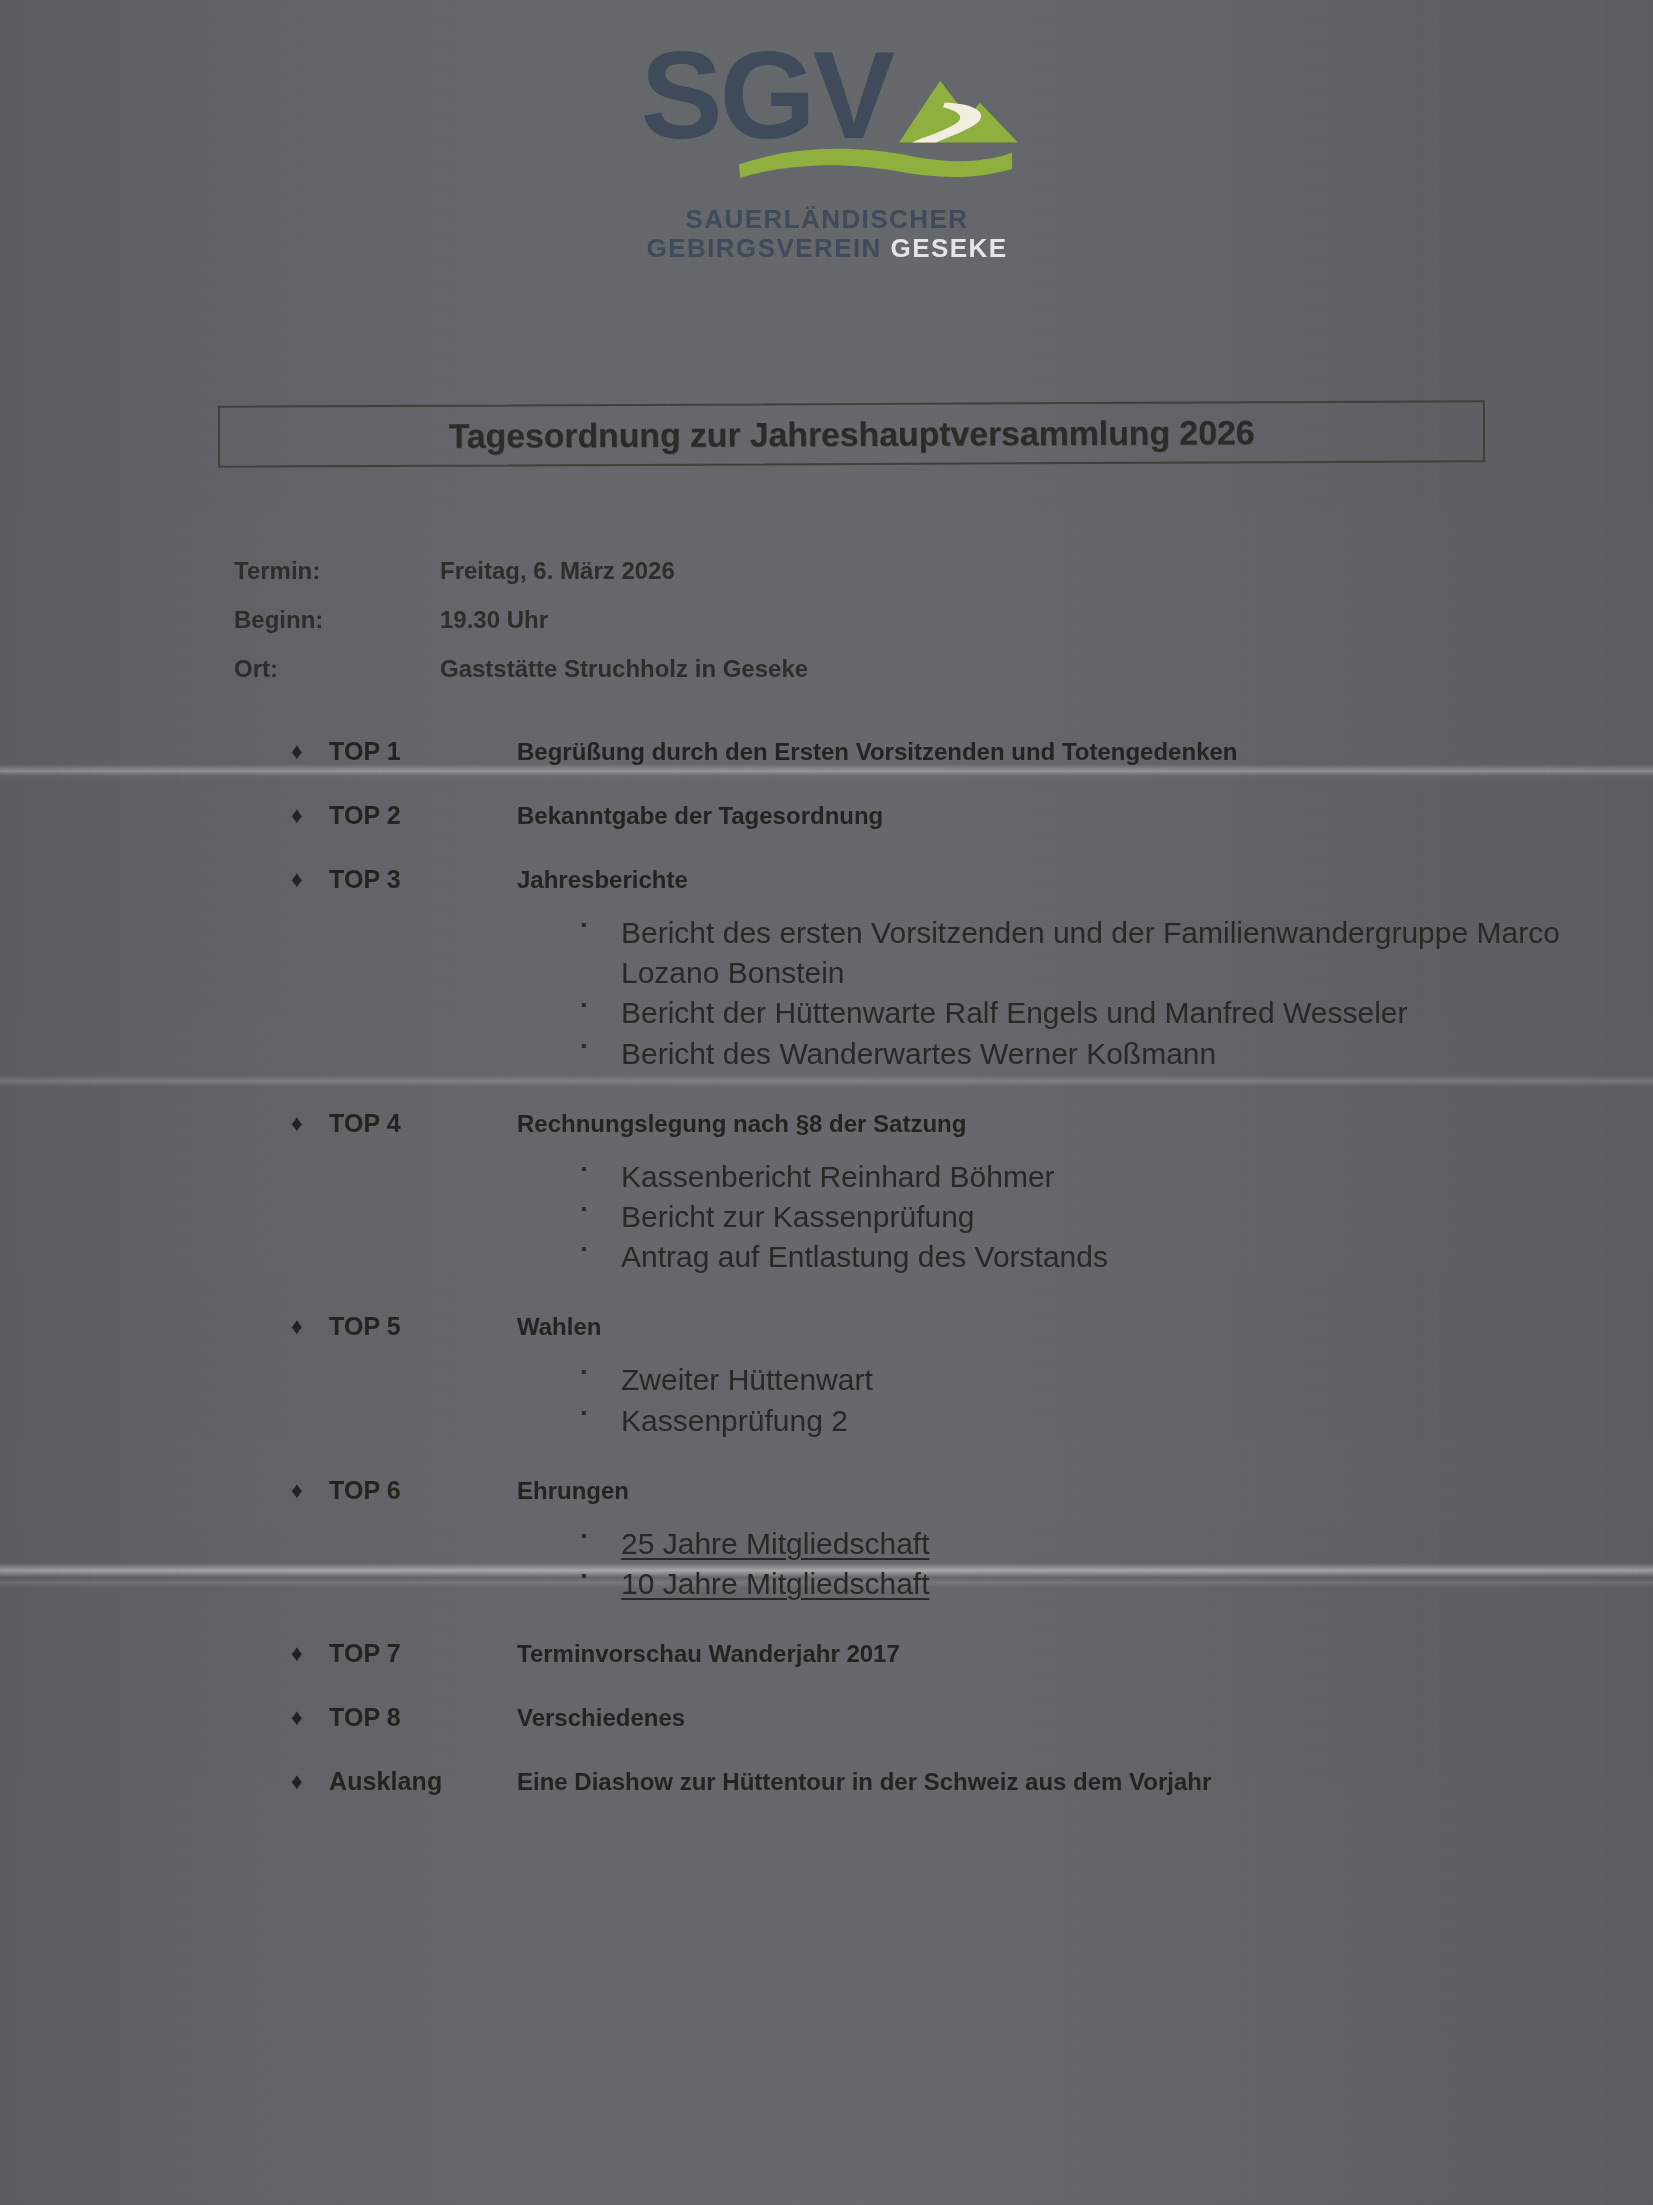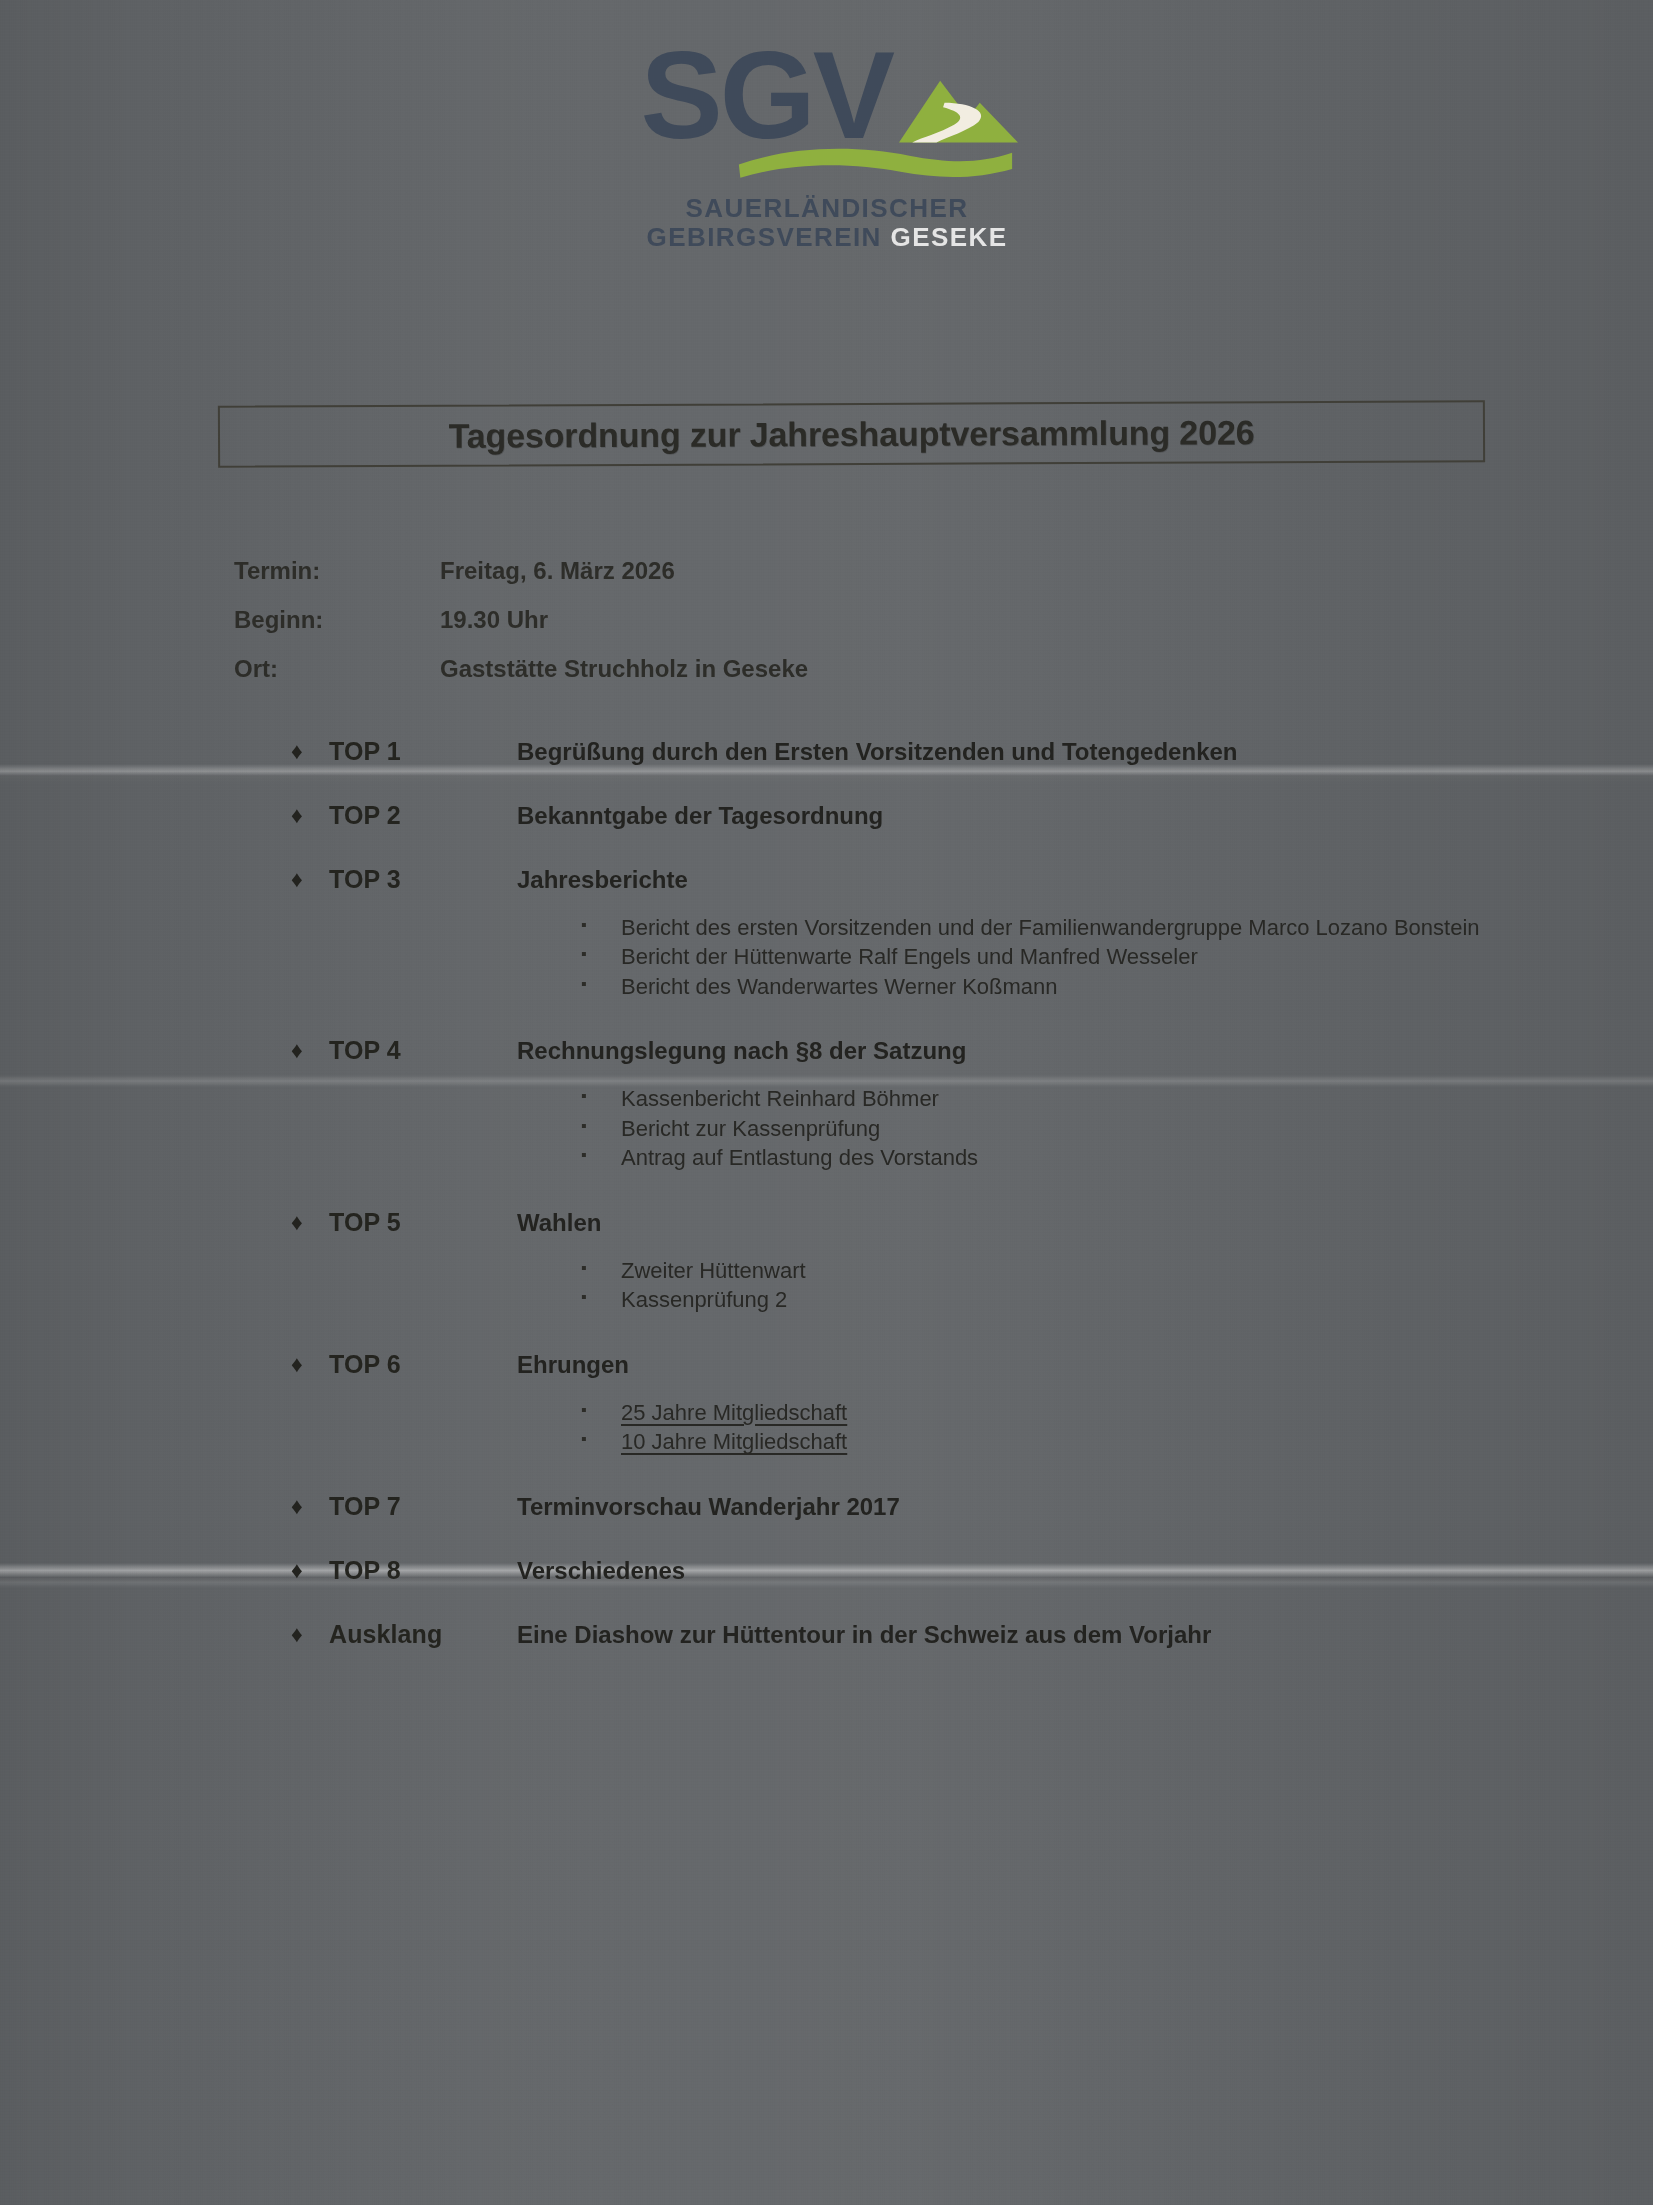--- a/index.html
+++ b/index.html
@@ -114,21 +114,21 @@
   
   #logo-block {
     position: absolute;
     left: 0;
     top: 35px;
     width: 1654px;
     text-align: center;
   }
   #logo-mark { display: inline-block; }
   #logo-words {
-    margin-top: 5px;
+    margin-top: 16px;
     line-height: 1.12;
     letter-spacing: 0.055em;
     font-weight: bold;
     font-size: 26px;
     color: #3f4a5a;
   }
   #logo-words .geseke { color: #e5e5e5; }
 
   
   #title-box {
@@ -224,21 +224,21 @@
     align-items: flex-start;
     padding-left: 581px;
   }
   .sub-bullet {
     flex: 0 0 40px;
     font-size: 16px;
     line-height: 1.55;
     color: #2c2c28;
   }
   .sub-text {
-    font-size: 22px;
+    font-size: 30px;
     line-height: 1.34;
     color: #282825;
     font-weight: normal;
   }
   .sub-text.underlined {
     text-decoration: underline;
     text-underline-offset: 3.7px;
     text-decoration-thickness: 1.5px;
   }
 

